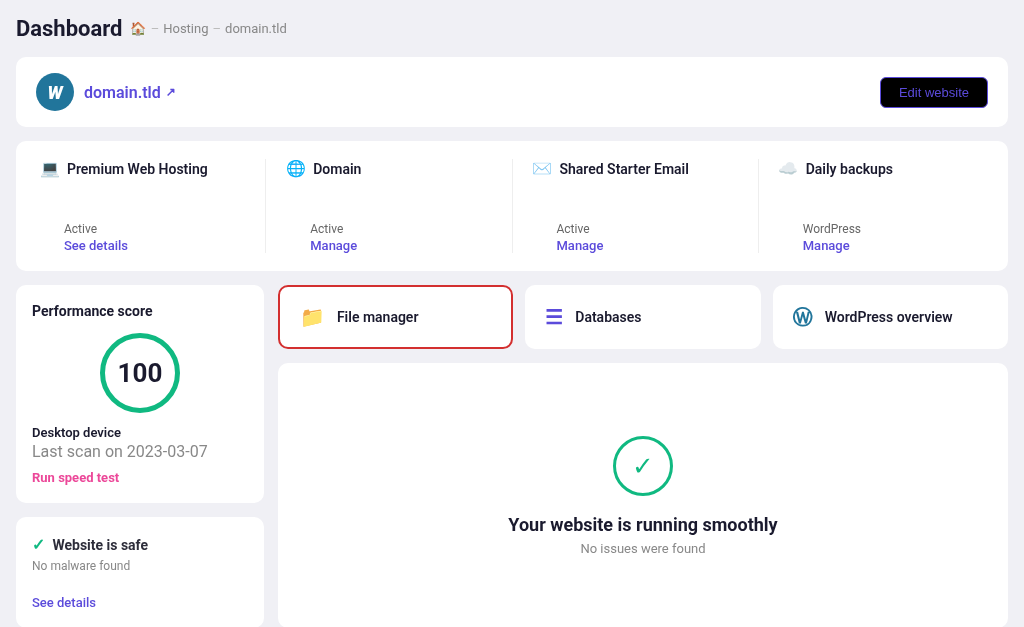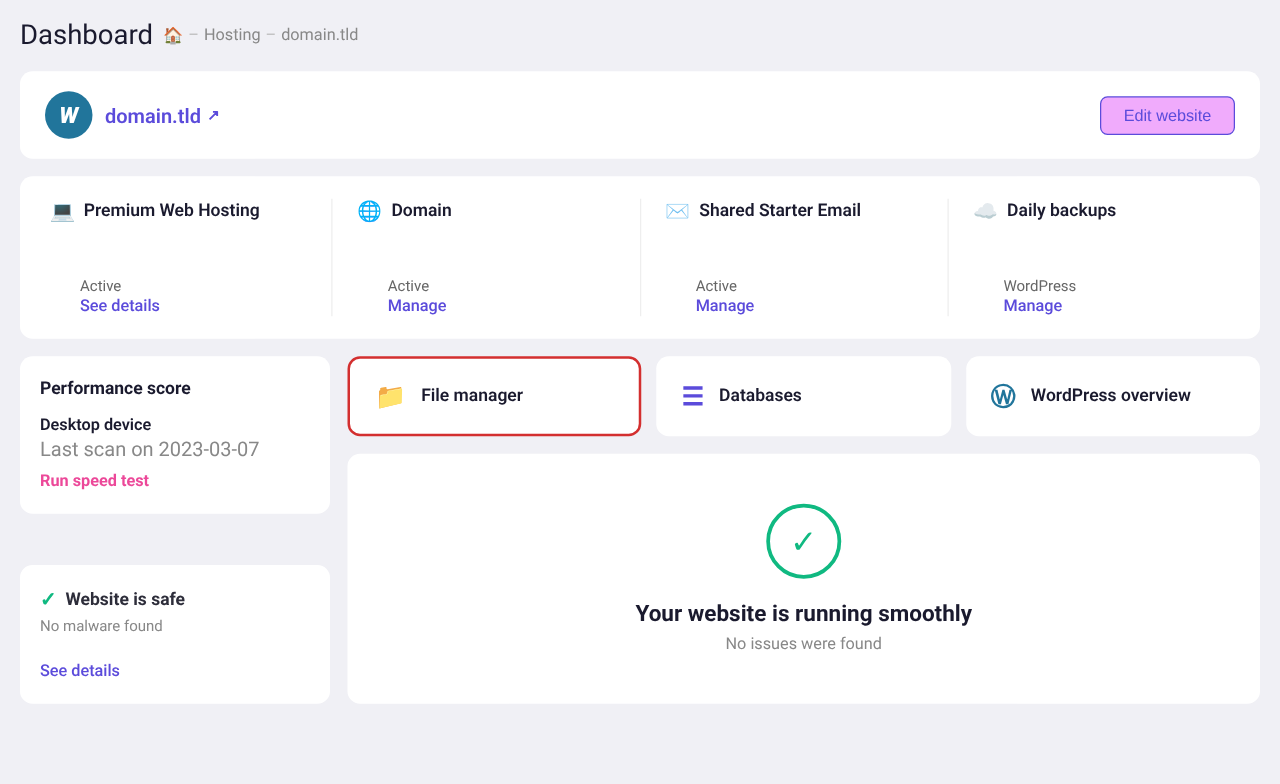--- a/index.html
+++ b/index.html
@@ -16,21 +16,21 @@
     }
     
     .page-header {
       display: flex;
       align-items: center;
       gap: 8px;
       margin-bottom: 16px;
     }
     .page-header h1 {
       font-size: 22px;
-      font-weight: 400;
+      font-weight: 700;
       color: #1a1a2e;
     }
     .breadcrumb {
       display: flex;
       align-items: center;
       gap: 4px;
       color: #888;
       font-size: 13px;
     }
     .breadcrumb-separator {
@@ -71,21 +71,21 @@
       display: flex;
       align-items: center;
       gap: 5px;
     }
     .external-link-icon {
       font-size: 12px;
       color: #5b4bdb;
     }
     .edit-website-btn {
       border: 1.5px solid #5b4bdb;
-      background: #f0abfc;
+      background: #000000;
       color: #5b4bdb;
       border-radius: 6px;
       padding: 7px 18px;
       font-size: 13px;
       font-weight: 500;
       cursor: pointer;
     }
     
     .services-card {
       background: #fff;
@@ -138,21 +138,20 @@
       display: flex;
       gap: 14px;
     }
     
     .left-col {
       width: 248px;
       flex-shrink: 0;
       display: flex;
       flex-direction: column;
       gap: 14px;
-      justify-content: space-between;
     }
     .performance-card {
       background: #fff;
       border-radius: 10px;
       padding: 18px 16px;
     }
     .performance-title {
       font-weight: 700;
       font-size: 14px;
       margin-bottom: 14px;
@@ -359,20 +358,25 @@
       <a class="service-link">Manage</a>
     </div>
   </div>
 
   <div class="main-content">
 
     <div class="left-col">
 
       <div class="performance-card">
         <div class="performance-title">Performance score</div>
+        <div class="score-circle-wrapper">
+          <div class="score-circle">
+            <span>100</span>
+          </div>
+        </div>
         <div class="device-label">Desktop device</div>
         <div class="scan-date">Last scan on 2023-03-07</div>
         <a class="run-speed-link">Run speed test</a>
       </div>
 
       <div class="security-card">
         <div class="security-header">
           <span class="check-icon">✓</span>
           <span>Website is safe</span>
         </div>

